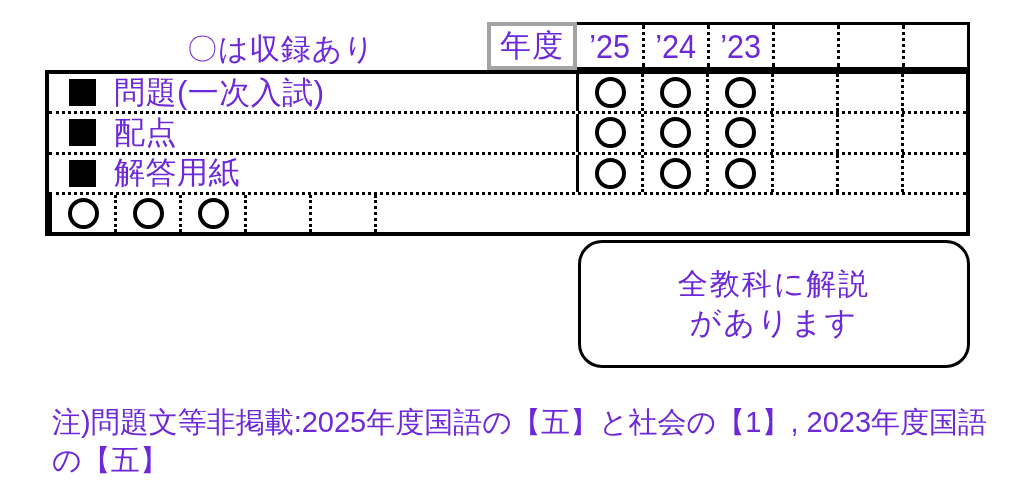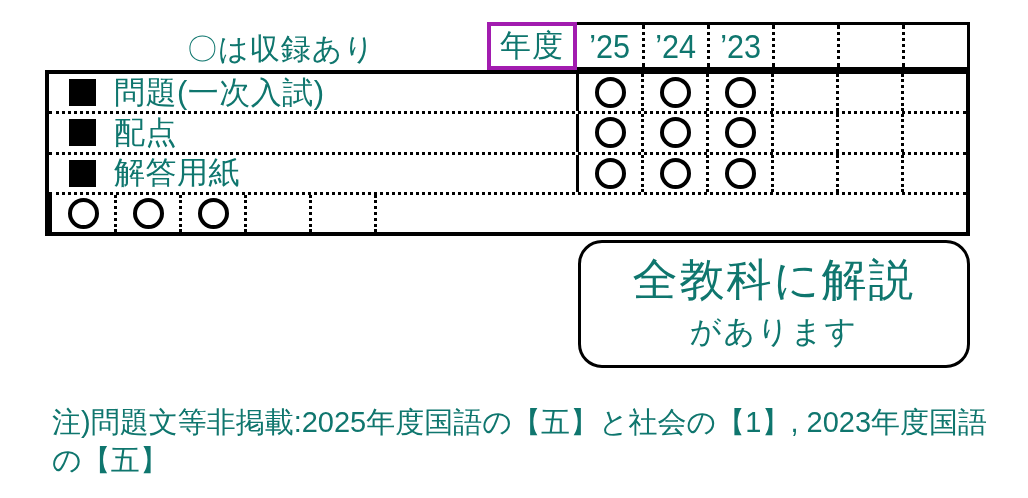--- a/index.html
+++ b/index.html
@@ -1,25 +1,25 @@
 <!DOCTYPE html>
 <html><head>
 <meta charset="utf-8">
 <style>
   html,body{margin:0;padding:0;background:#fff;}
   .canvas{
-    position:relative;width:1028px;height:498px;background:#fff;color:#0f766e;
+    position:relative;width:1028px;height:498px;background:#fff;color:#6d28d9;
     font-family:"Liberation Sans","DejaVu Sans",sans-serif;overflow:hidden;
   }
   
   .legend{position:absolute;left:187px;top:29px;font-size:30px;letter-spacing:1px;white-space:nowrap;}
   
   .year-header{position:absolute;left:487px;top:22px;height:48px;display:flex;}
   .nendo-cell{
-    width:90px;height:48px;box-sizing:border-box;border:4px solid #a21caf;
+    width:90px;height:48px;box-sizing:border-box;border:4px solid #a3a3a3;
     display:flex;align-items:center;justify-content:center;font-size:31px;letter-spacing:1px;
   }
   .year-cols{display:flex;height:48px;box-sizing:border-box;border:3px solid #000;border-left:none;}
   .year-cell{
     width:65px;box-sizing:border-box;display:flex;align-items:center;justify-content:center;
     font-size:34px;
   }
   .year-cell + .year-cell{border-left:3px dotted #000;}
   .year-text{display:inline-block;transform:scaleX(.9);white-space:nowrap;}
   
@@ -35,21 +35,21 @@
   .mark-cell{width:65px;box-sizing:border-box;display:flex;align-items:center;justify-content:center;flex:0 0 auto;}
   .mark-cell.first{border-left:3px solid #000;}
   .mark-cell + .mark-cell{border-left:3px dotted #000;}
   .ring{width:31px;height:31px;box-sizing:border-box;border:4.5px solid #000;border-radius:50%;}
   
   .callout{
     position:absolute;left:578px;top:240px;width:392px;height:128px;box-sizing:border-box;
     border:3px solid #000;border-radius:24px;background:#fff;
     display:flex;flex-direction:column;align-items:center;justify-content:center;
   }
-  .callout-line1{font-size:45px;letter-spacing:2px;line-height:1.2;font-family:Liberation Mono, monospace;}
+  .callout-line1{font-size:30px;letter-spacing:2px;line-height:1.2;}
   .callout-line2{font-size:31px;letter-spacing:2px;line-height:1.2;margin-top:2px;}
   
   .note{position:absolute;left:52px;top:403px;font-size:29px;line-height:38px;white-space:nowrap;}
 </style>
 </head>
 <body>
 
 <div class="canvas">
 
   <div class="legend">〇は収録あり</div>

